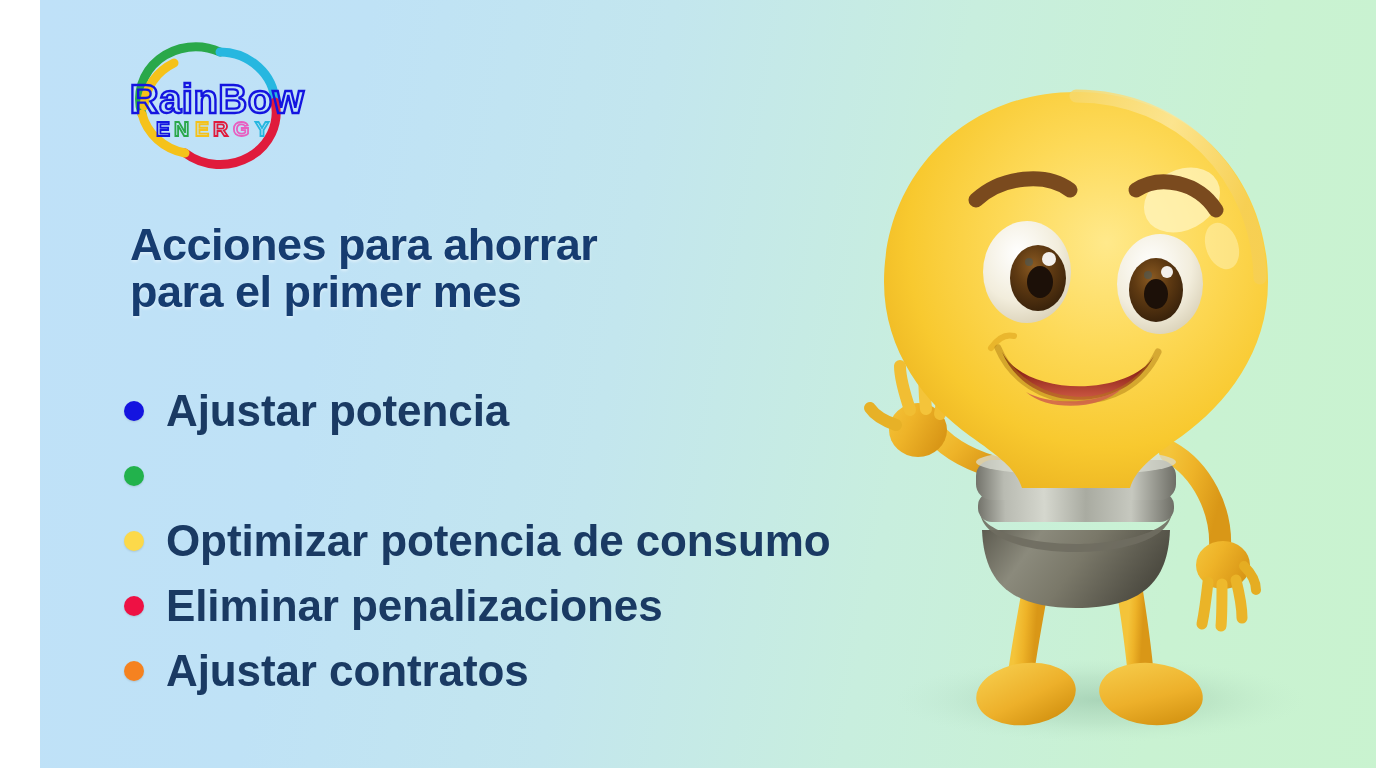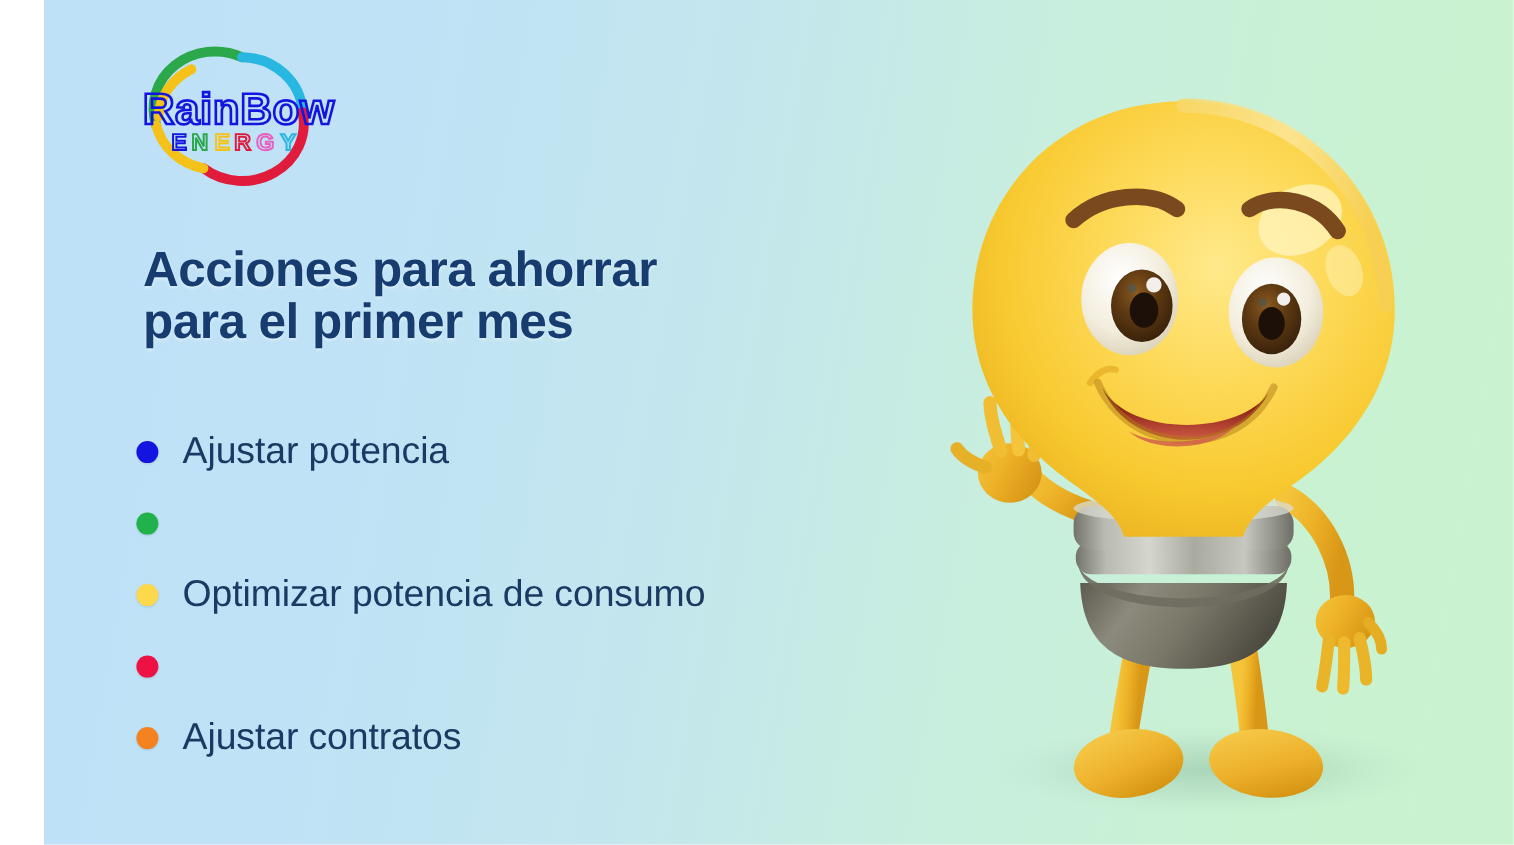--- a/index.html
+++ b/index.html
@@ -66,22 +66,22 @@
   #bullets .dot {
     flex: 0 0 auto;
     width: 20px;
     height: 20px;
     border-radius: 50%;
     margin-right: 22px;
     box-shadow: 0 1px 2px rgba(0,0,0,0.12);
   }
   #bullets .btext {
     color: #1a3a63;
-    font-size: 34px;
-    font-weight: 400;
+    font-size: 44px;
+    font-weight: 700;
     letter-spacing: -0.1px;
     white-space: nowrap;
   }
 
   
   #character {
     position: absolute;
     left: 790px;
     top: 0px;
     width: 586px;
@@ -130,20 +130,21 @@
     </li>
     <li>
       <span class="dot" style="background: rgb(34, 178, 76);"></span>
     </li>
     <li>
       <span class="dot" style="background: rgb(252, 217, 74);"></span>
       <span class="btext" style="color: rgb(26, 58, 99);">Optimizar potencia de consumo</span>
     </li>
     <li>
       <span class="dot" style="background: rgb(238, 17, 68);"></span>
+      <span class="btext" style="color: rgb(26, 58, 99);">Eliminar penalizaciones</span>
     </li>
     <li>
       <span class="dot" style="background: rgb(245, 130, 32);"></span>
       <span class="btext" style="color: rgb(26, 58, 99);">Ajustar contratos</span>
     </li>
   </ul>
 
   <div id="character">
     <svg viewBox="0 0 586 768" xmlns="http://www.w3.org/2000/svg">
       <defs>

